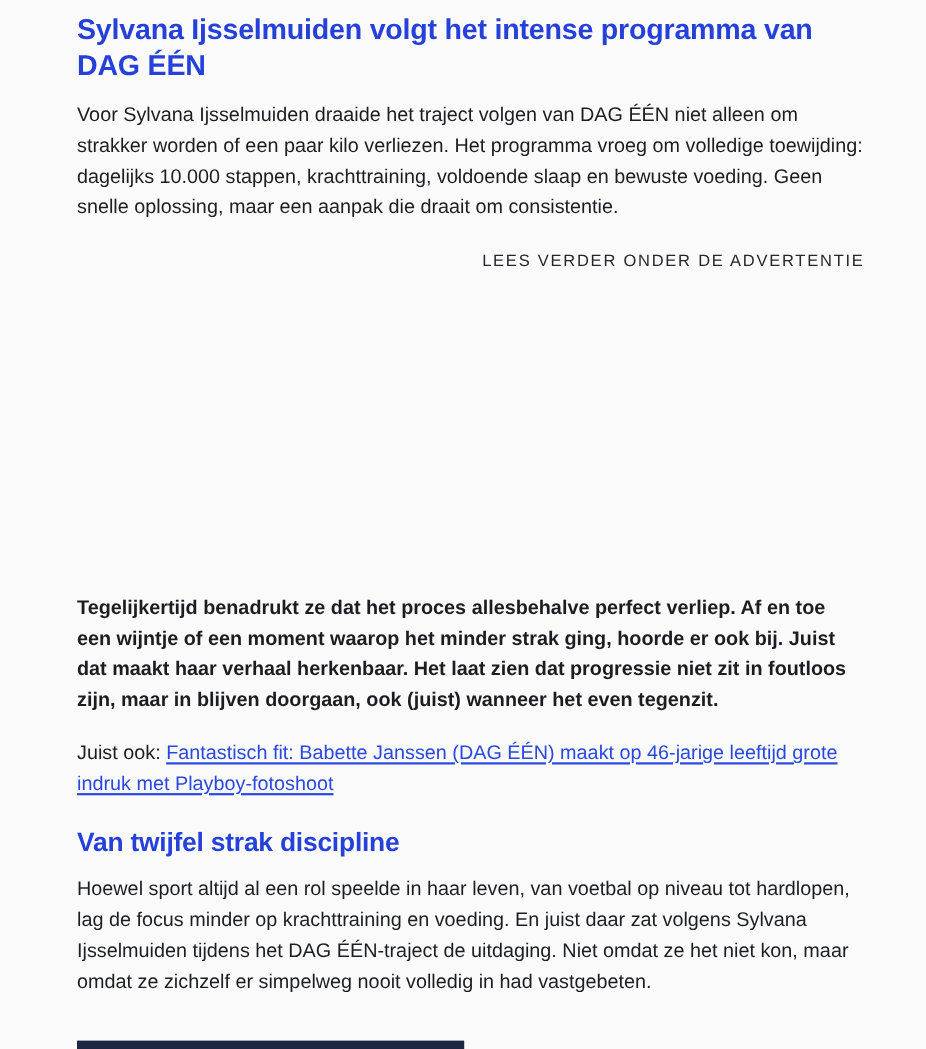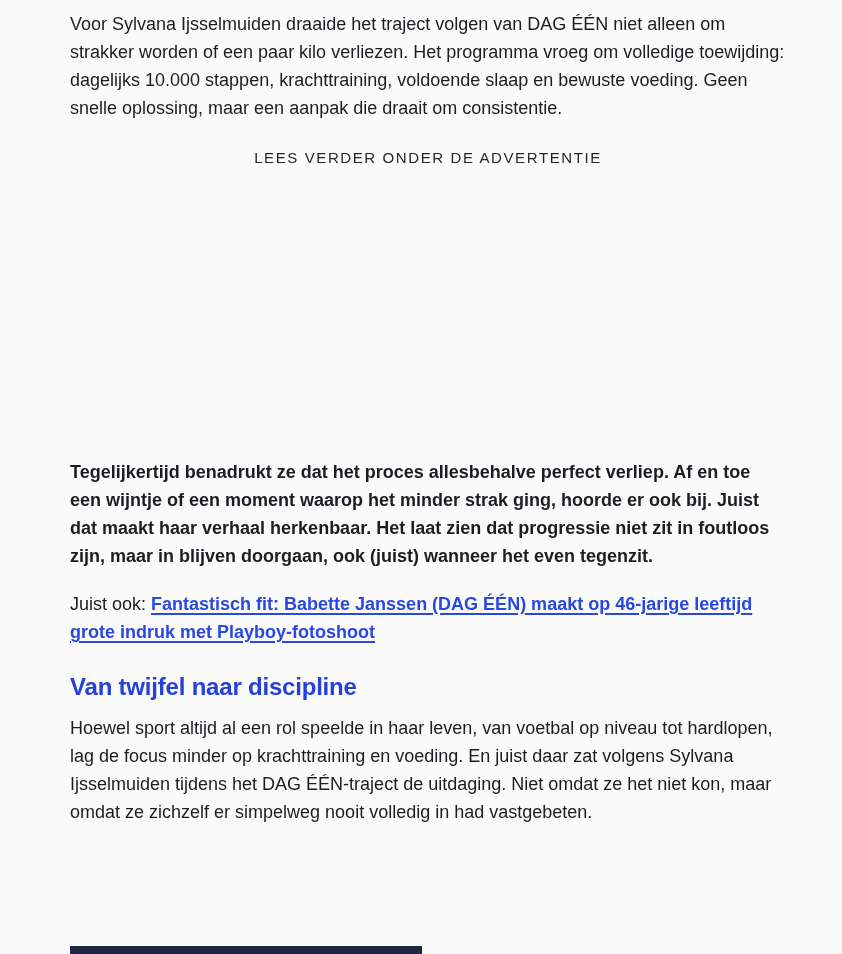--- a/index.html
+++ b/index.html
@@ -33,41 +33,41 @@
     letter-spacing:-0.2px;
     margin-bottom:14px;
   }
   p.body-text{
     font-size:18px;
     line-height:28px;
     color:var(--text);
   }
   .ad-notice{
     margin-top:26px;
-    text-align:center;
+    text-align:right;
     font-size:15px;
     line-height:20px;
     font-weight:500;
     letter-spacing:1.6px;
     color:var(--notice);
   }
   .ad-slot{
     margin-top:8px;
     height:280px;
     background:var(--bg);
   }
   .para-2{margin-top:2px;font-weight:bold;}
   .read-also{
     margin-top:20px;
     font-size:18px;
     line-height:28px;
   }
   .read-also a{
     color:var(--link);
-    font-weight:700;
+    font-weight:400;
     text-decoration:underline;
     text-underline-offset:3px;
     text-decoration-thickness:1.5px;
   }
   h2.section-heading{
     margin-top:26px;
     font-size:24px;
     line-height:30px;
     font-weight:700;
     color:var(--accent);
@@ -81,32 +81,33 @@
     width:352px;
     height:8px;
     background:var(--cutoff);
   }
 </style>
 </head>
 <body>
 
 <main class="content">
 
+  <h1 class="article-heading">Sylvana Ijsselmuiden volgt het intense programma van DAG ÉÉN</h1>
 
   <p class="body-text para-1">Voor Sylvana Ijsselmuiden draaide het traject volgen van DAG ÉÉN niet alleen om strakker worden of een paar kilo verliezen. Het programma vroeg om volledige toewijding: dagelijks 10.000 stappen, krachttraining, voldoende slaap en bewuste voeding. Geen snelle oplossing, maar een aanpak die draait om consistentie.</p>
 
   <div class="ad-notice">LEES VERDER ONDER DE ADVERTENTIE</div>
 
   <div class="ad-slot"></div>
 
   <p class="body-text para-2">Tegelijkertijd benadrukt ze dat het proces allesbehalve perfect verliep. Af en toe een wijntje of een moment waarop het minder strak ging, hoorde er ook bij. Juist dat maakt haar verhaal herkenbaar. Het laat zien dat progressie niet zit in foutloos zijn, maar in blijven doorgaan, ook (juist) wanneer het even tegenzit.</p>
 
   <p class="read-also">
     <span>Juist ook: </span><a href="#">Fantastisch fit: Babette Janssen (DAG ÉÉN) maakt op 46-jarige leeftijd grote indruk met Playboy-fotoshoot</a>
   </p>
 
-  <h2 class="section-heading">Van twijfel naar discipline</h2>
+  <h2 class="section-heading">Van twijfel strak discipline</h2>
 
   <p class="body-text para-3">Hoewel sport altijd al een rol speelde in haar leven, van voetbal op niveau tot hardlopen, lag de focus minder op krachttraining en voeding. En juist daar zat volgens Sylvana Ijsselmuiden tijdens het DAG ÉÉN-traject de uitdaging. Niet omdat ze het niet kon, maar omdat ze zichzelf er simpelweg nooit volledig in had vastgebeten.</p>
 
 </main>
 
 <div class="bottom-cutoff"></div>
 
 </body></html>

